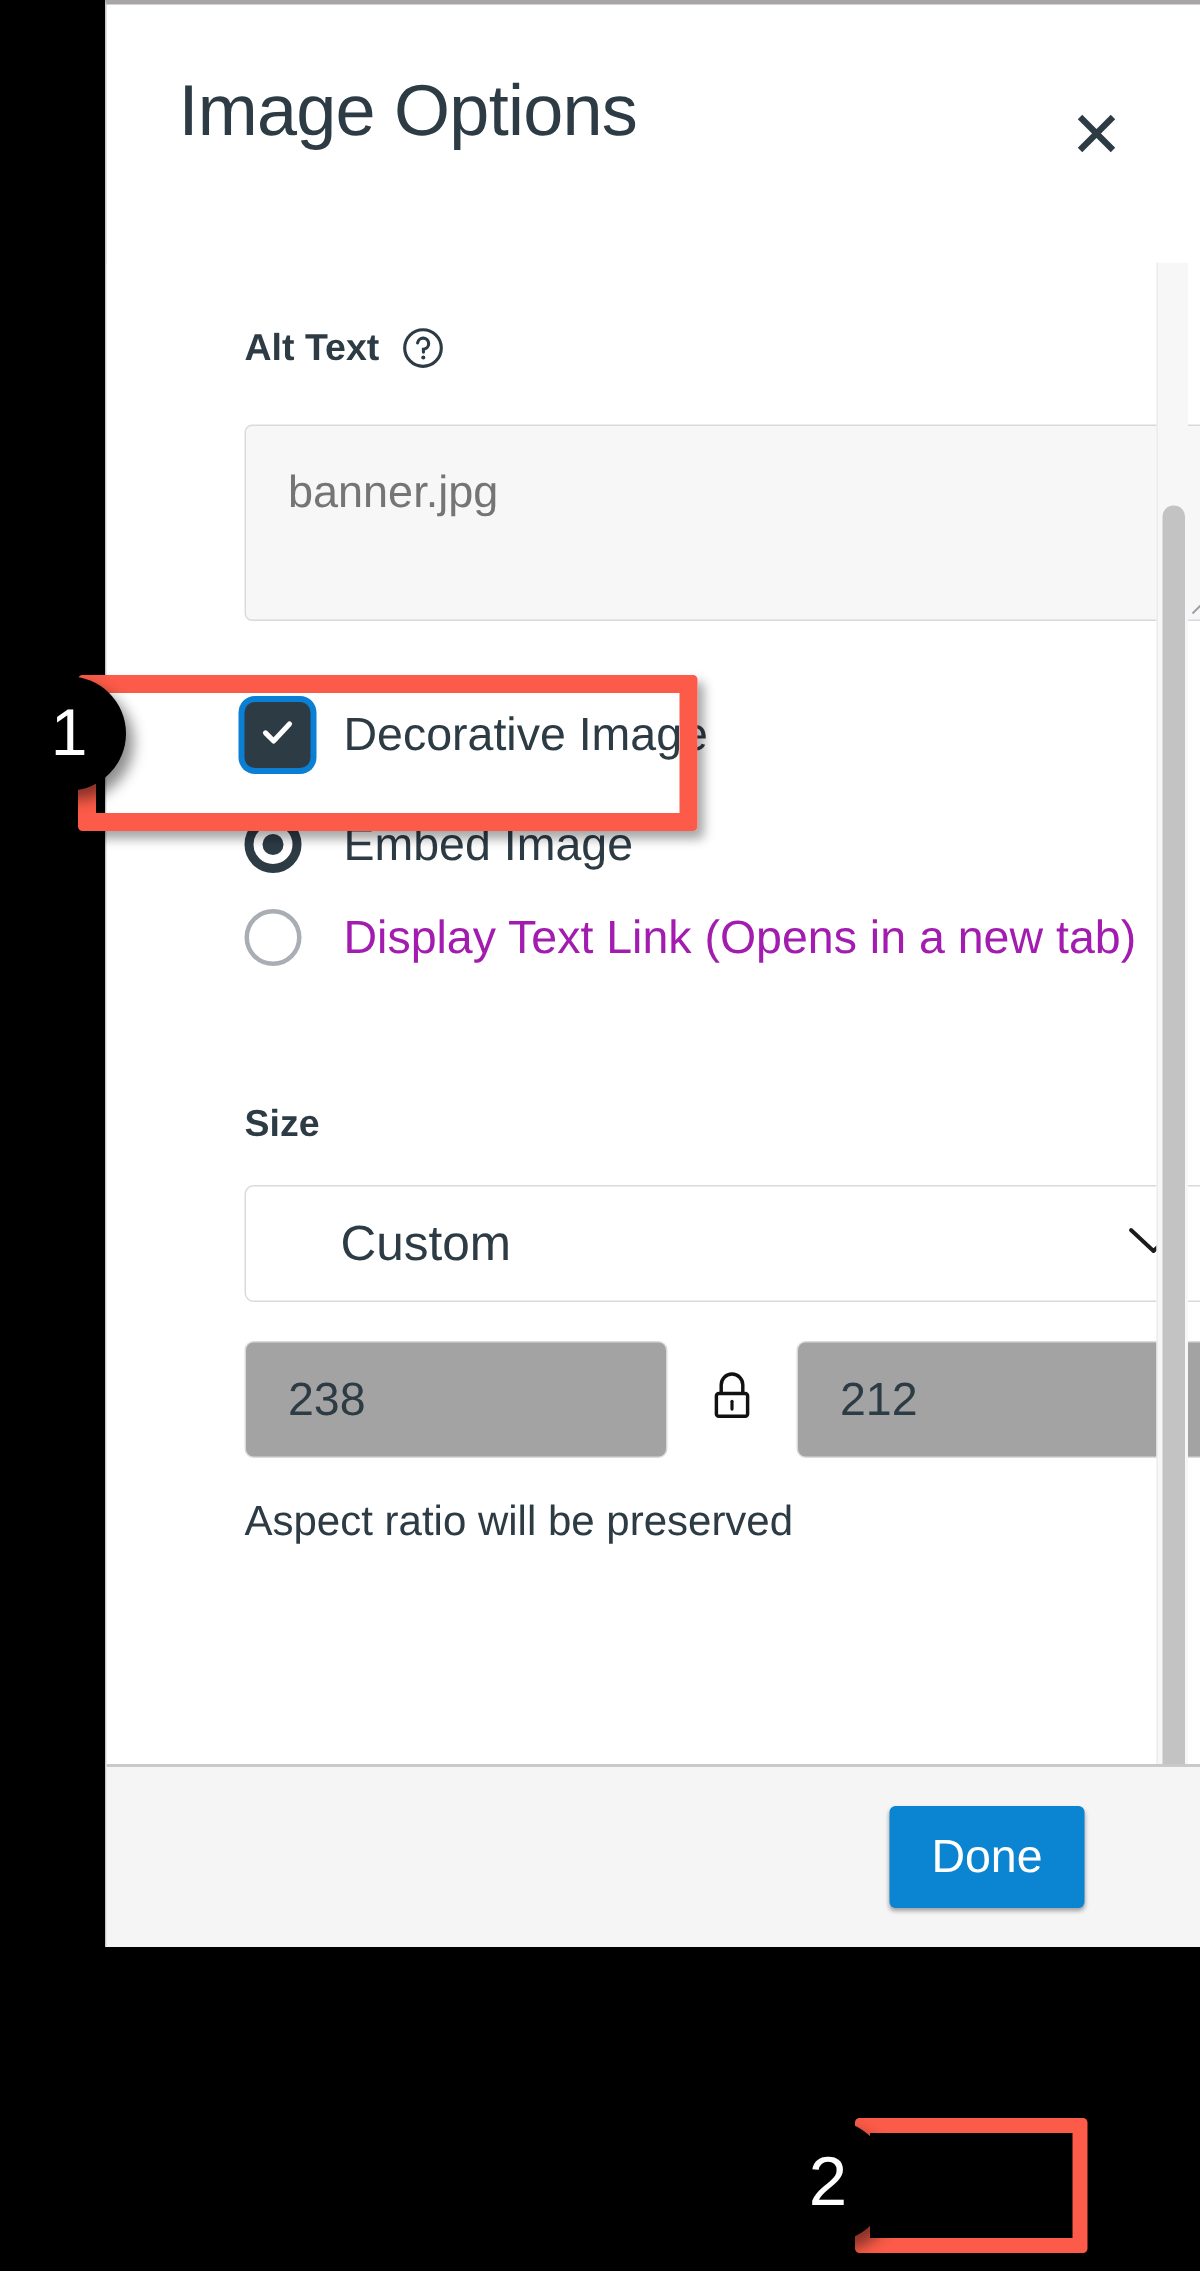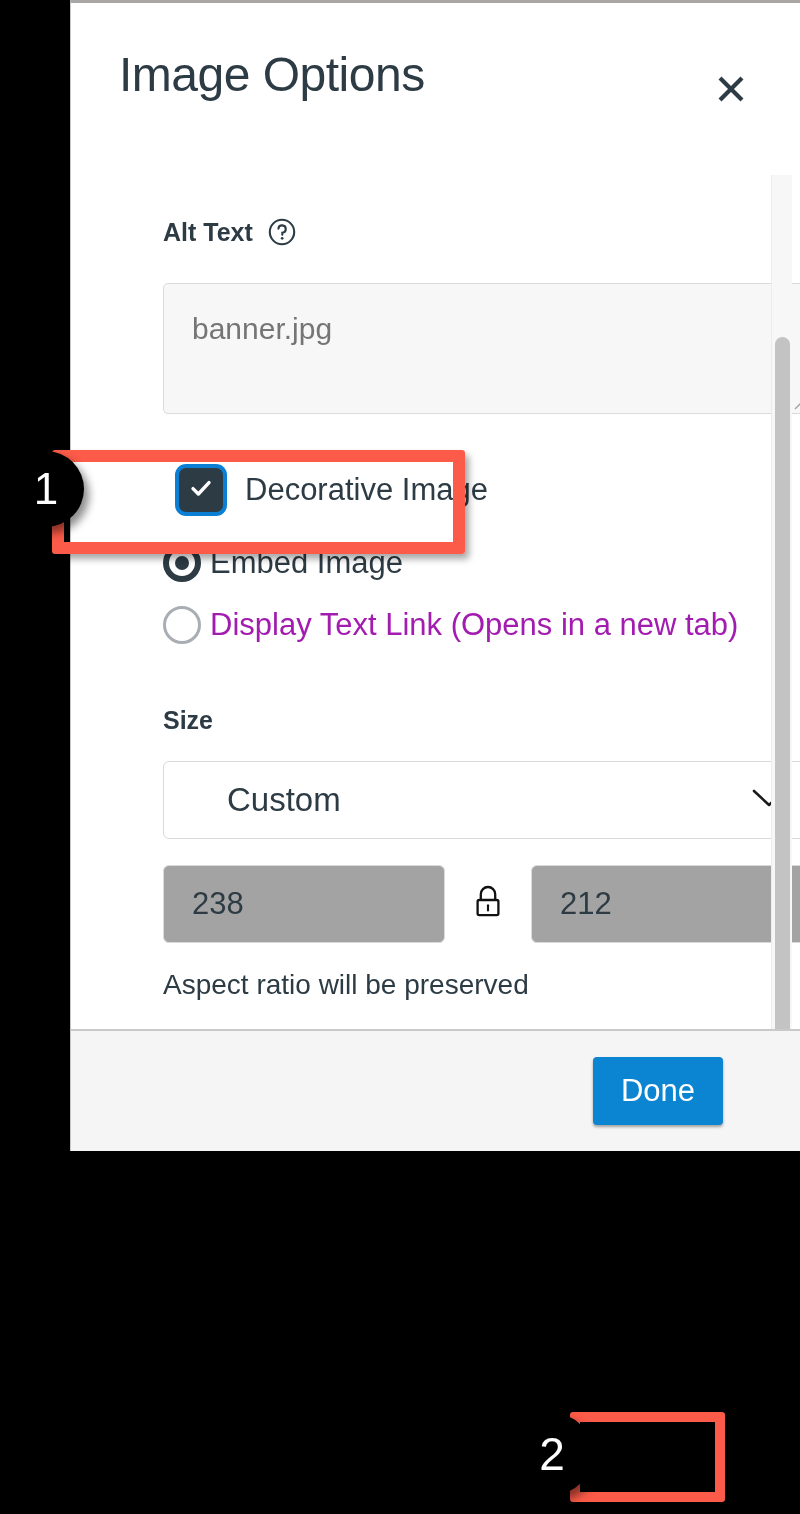--- a/index.html
+++ b/index.html
@@ -23,21 +23,21 @@
     width: 800px; height: 1514px;
     background: #000000;
   }
 
   
   #tray {
     position: absolute;
     left: 70px;
     top: 0;
     width: 730px;
-    height: 1151px;
+    height: 1298px;
     background: #ffffff;
     box-sizing: border-box;
     border-left: 1px solid #c7c7c7;
     border-top: 3px solid #a9a6a6;
     display: flex;
     flex-direction: column;
     overflow: hidden;
   }
 
   
@@ -132,21 +132,20 @@
 
   
   #decorative-row {
     margin-top: 46px;
     display: flex;
     align-items: center;
     gap: 22px;
     height: 60px;
     position: relative;
     z-index: 3;
-    margin-left: 16px;
   }
   #decorative-checkbox {
     width: 44px;
     height: 44px;
     flex: 0 0 auto;
     border-radius: 7px;
     background: #2D3B45;
     box-shadow: 0 0 0 4px #0a7fd4;
     display: flex;
     align-items: center;
@@ -160,21 +159,21 @@
     font-weight: 400;
     white-space: nowrap;
   }
 
   
   #display-options-label { margin-top: 60px; }
 
   .radio-row {
     display: flex;
     align-items: center;
-    gap: 9px;
+    gap: 28px;
     margin-top: 24px;
     cursor: pointer;
   }
   .radio-row.disabled { cursor: default; }
   .radio-outer {
     width: 38px;
     height: 38px;
     border-radius: 50%;
     box-sizing: border-box;
     border: 6px solid #2D3B45;
@@ -194,21 +193,21 @@
     background: #2D3B45;
   }
   .radio-text {
     font-size: 31px;
     color: #2D3B45;
     white-space: nowrap;
   }
   .radio-text.muted { color: #a21caf; }
 
   
-  #size-label { margin-top: 62px; }
+  #size-label { margin-top: 91px; }
 
   #size-select {
     margin-top: 26px;
     width: 650px;
     height: 78px;
     box-sizing: border-box;
     border: 1px solid #d8dade;
     border-radius: 6px;
     background: #ffffff;
     display: flex;

